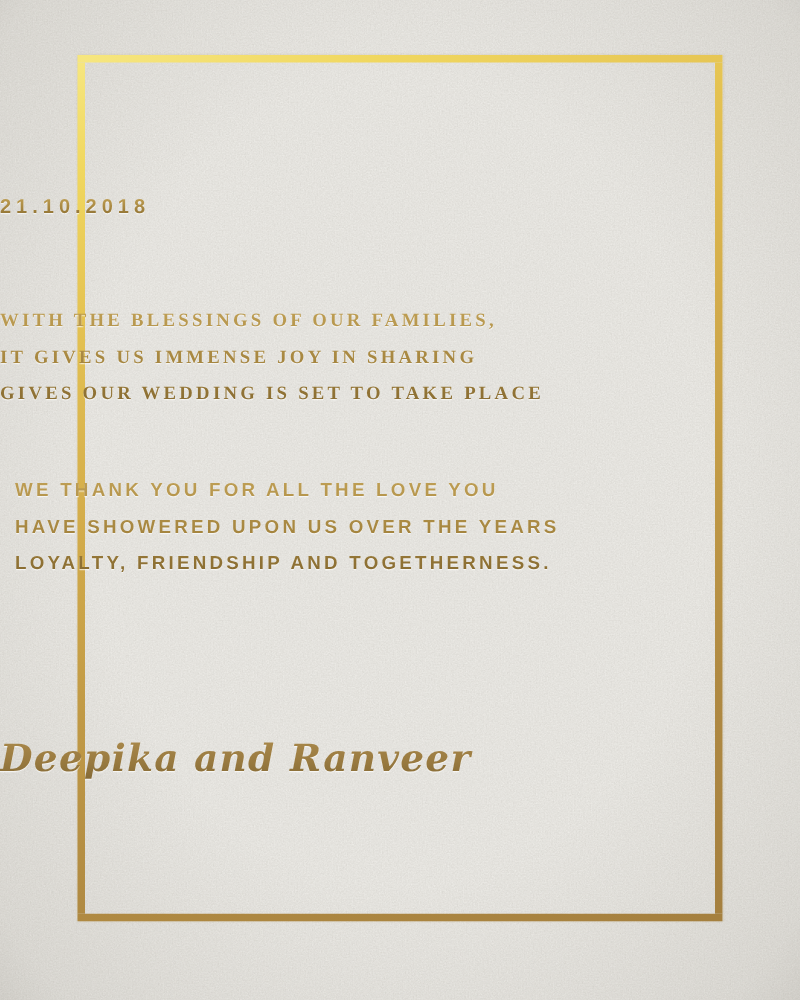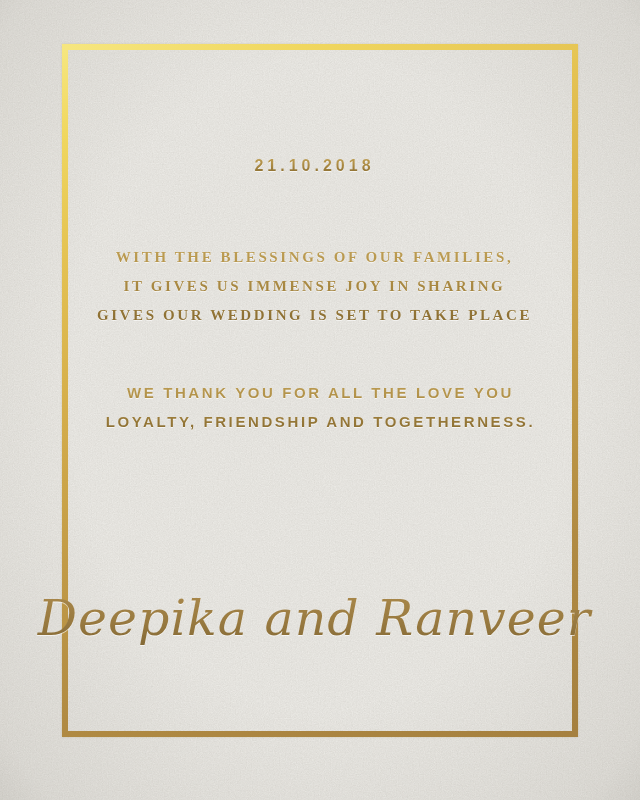--- a/index.html
+++ b/index.html
@@ -30,21 +30,20 @@
     box-sizing: border-box;
     border: 6px solid #c9a44a;
     border-image: linear-gradient(160deg,
       #f6e67f 0%, #f0d75f 10%, #e4c252 24%,
       #d4ad4b 42%, #c19a46 60%, #b08a42 78%, #a5803f 100%) 1;
     box-shadow: 0 0 2px rgba(160,130,60,0.25);
   }
   .gold-text {
     position: absolute;
     left: 0; right: 11px;
-    text-align: center;
     font-weight: bold;
     color: #9c7c3c;
     background: linear-gradient(180deg, #c2a257 0%, #a5853f 55%, #82662e 100%);
     -webkit-background-clip: text;
     background-clip: text;
     -webkit-text-fill-color: transparent;
     filter: drop-shadow(0 1px 0 rgba(255,255,255,0.65));
   }
   .date {
     top: 157px;
@@ -60,22 +59,22 @@
   .para2 { top: 378px; margin-left: 12px; }
   .closing {
     top: 571px;
     font-size: 13.5px;
     letter-spacing: 2.8px;
   }
   .signature {
     top: 590px;
     font-family: "DejaVu Serif", serif;
     font-style: italic;
-    font-weight: normal;
-    font-size: 49px;
+    font-weight: bold;
+    font-size: 30px;
     letter-spacing: 1px;
     background: linear-gradient(180deg, #ab8a4c 0%, #997a40 55%, #826835 100%);
     -webkit-background-clip: text;
     background-clip: text;
   }
 </style>
 </head>
 <body>
 
 <div class="stage">
@@ -98,19 +97,20 @@
   <div class="gold-text date">21.10.2018</div>
 
   <div class="gold-text para para1">
       <div>WITH THE BLESSINGS OF OUR FAMILIES,</div>
       <div>IT GIVES US IMMENSE JOY IN SHARING</div>
       <div>GIVES OUR WEDDING IS SET TO TAKE PLACE</div>
     </div>
 
   <div class="gold-text para para2">
       <div>WE THANK YOU FOR ALL THE LOVE YOU</div>
+      <div>HAVE SHOWERED UPON US OVER THE YEARS</div>
       <div>LOYALTY, FRIENDSHIP AND TOGETHERNESS.</div>
     </div>
 
 
   <div class="gold-text signature">Deepika and Ranveer</div>
 
 </div>
 
 </body></html>

